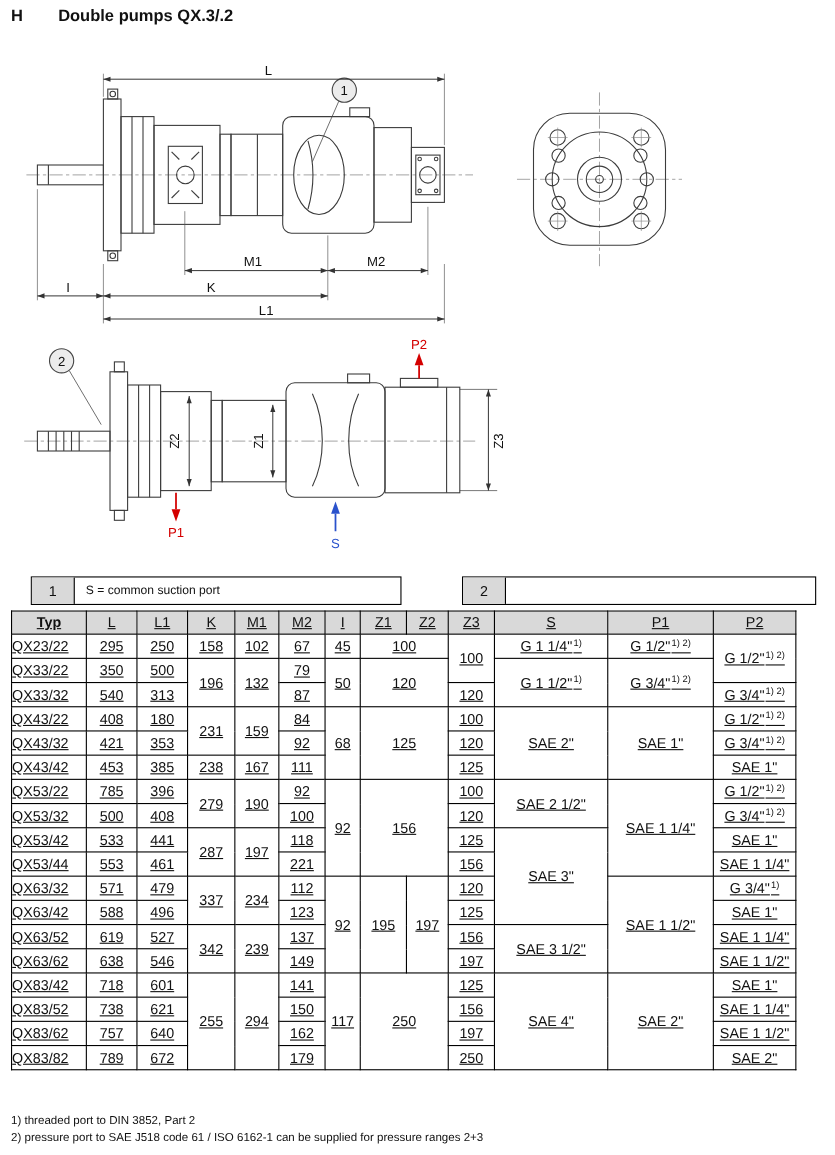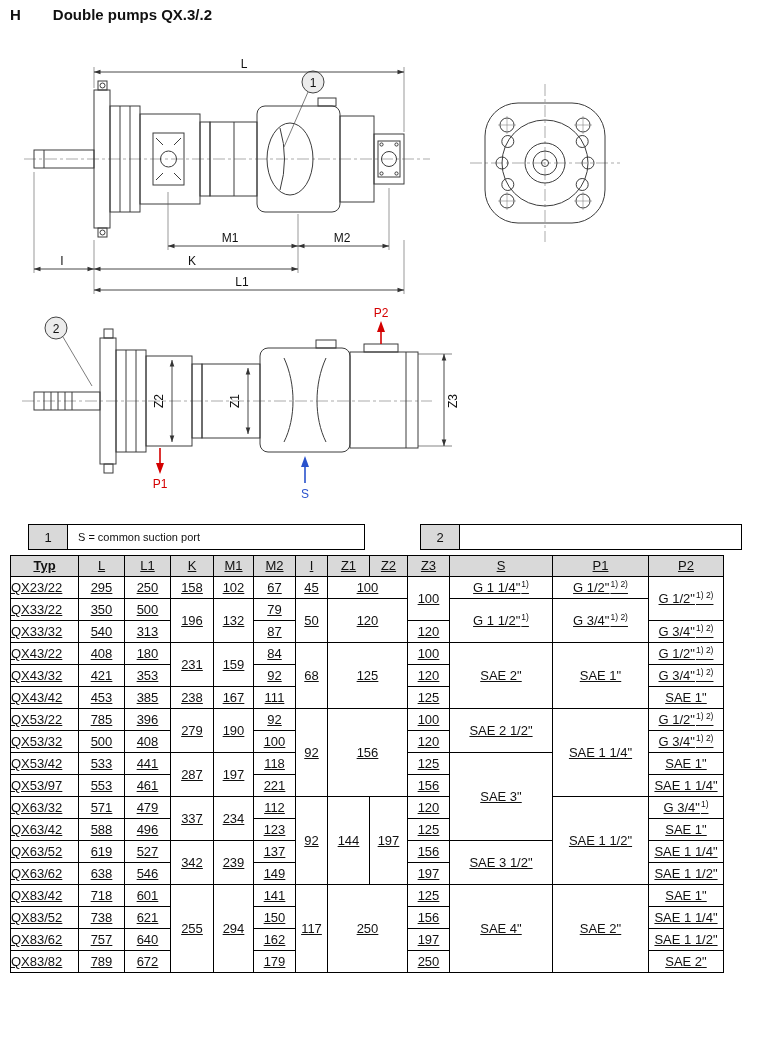--- a/index.html
+++ b/index.html
@@ -334,36 +334,36 @@
           <td><span>533</span></td>
           <td><span>441</span></td>
           <td rowspan="2"><span>287</span></td>
           <td rowspan="2"><span>197</span></td>
           <td><span>118</span></td>
           <td><span>125</span></td>
           <td rowspan="4"><span>SAE 3"</span></td>
           <td><span>SAE 1"</span></td>
         </tr>
         <tr>
-          <td class="typ"><span>QX53/97</span></td>
+          <td class="typ"><span>QX53/44</span></td>
           <td><span>553</span></td>
           <td><span>461</span></td>
           <td><span>221</span></td>
           <td><span>156</span></td>
           <td><span>SAE 1 1/4"</span></td>
         </tr>
         <tr>
           <td class="typ"><span>QX63/32</span></td>
           <td><span>571</span></td>
           <td><span>479</span></td>
           <td rowspan="2"><span>337</span></td>
           <td rowspan="2"><span>234</span></td>
           <td><span>112</span></td>
           <td rowspan="4"><span>92</span></td>
-          <td rowspan="4"><span>144</span></td>
+          <td rowspan="4"><span>195</span></td>
           <td rowspan="4"><span>197</span></td>
           <td><span>120</span></td>
           <td rowspan="4"><span>SAE 1 1/2"</span></td>
           <td><span>G 3/4"</span><sup>1)</sup></td>
         </tr>
         <tr>
           <td class="typ"><span>QX63/42</span></td>
           <td><span>588</span></td>
           <td><span>496</span></td>
           <td><span>123</span></td>
@@ -423,14 +423,18 @@
           <td class="typ"><span>QX83/82</span></td>
           <td><span>789</span></td>
           <td><span>672</span></td>
           <td><span>179</span></td>
           <td><span>250</span></td>
           <td><span>SAE 2"</span></td>
         </tr>
       </tbody>
   </table>
 
+  <div class="footnotes">
+    <div>1) threaded port to DIN 3852, Part 2</div>
+    <div>2) pressure port to SAE J518 code 61 / ISO 6162-1 can be supplied for pressure ranges 2+3</div>
+  </div>
 
 </div>
 
 </body></html>

